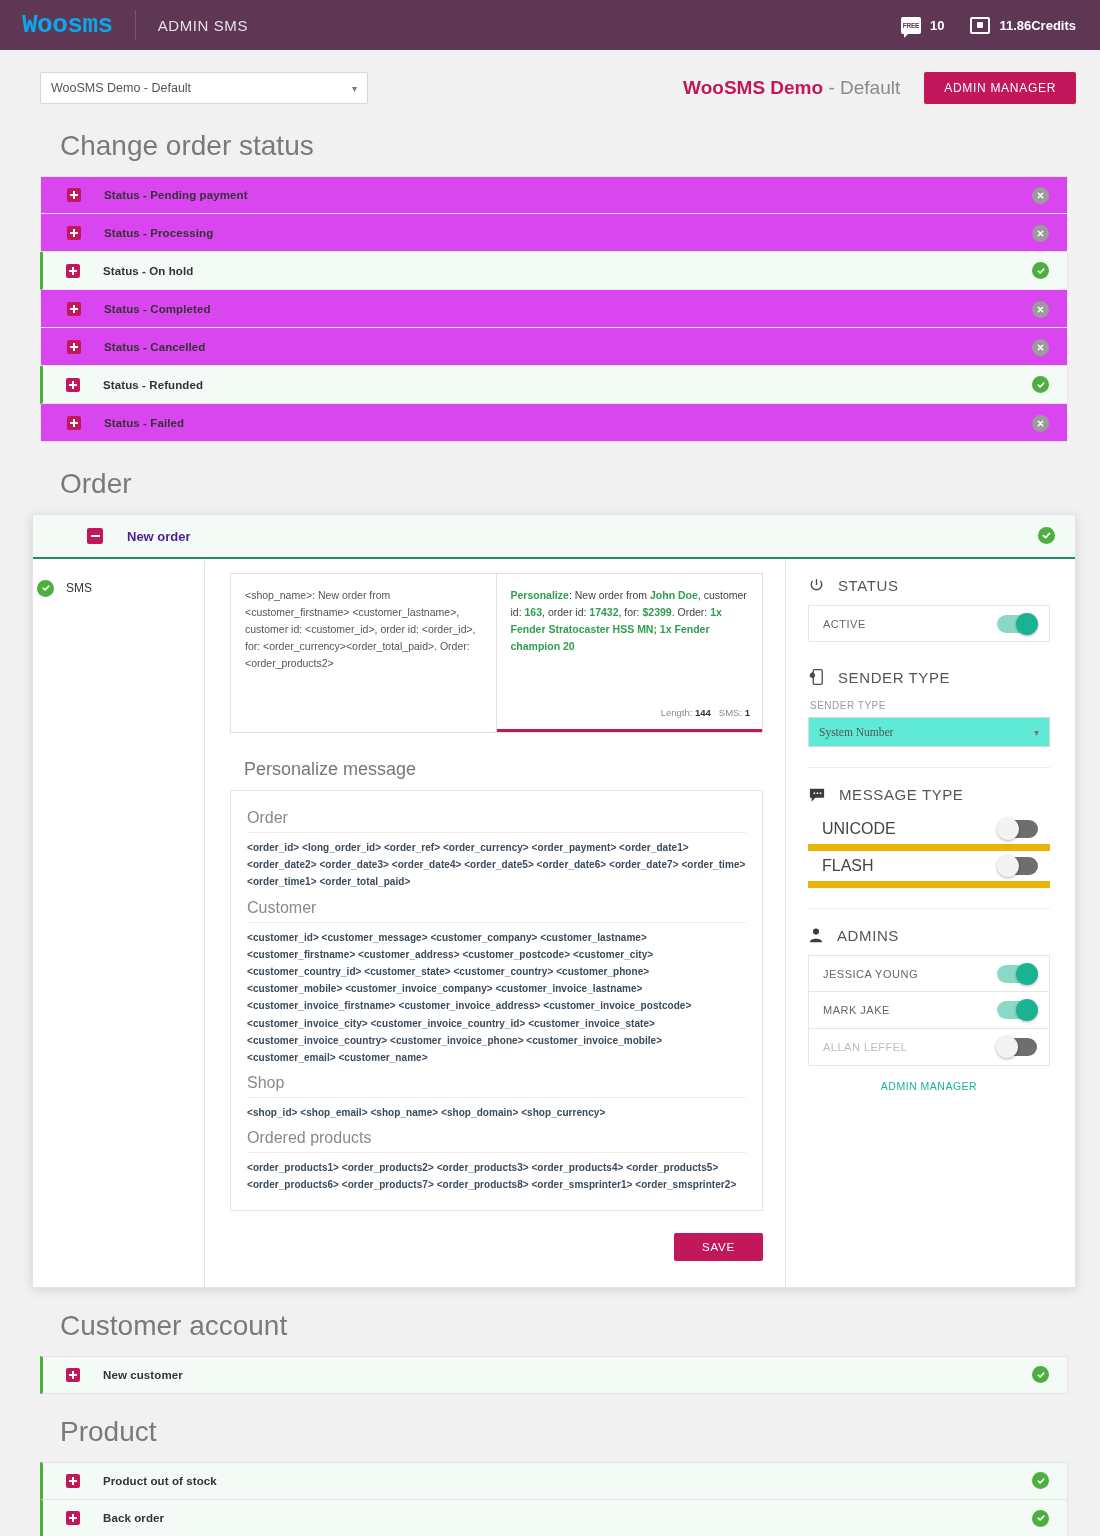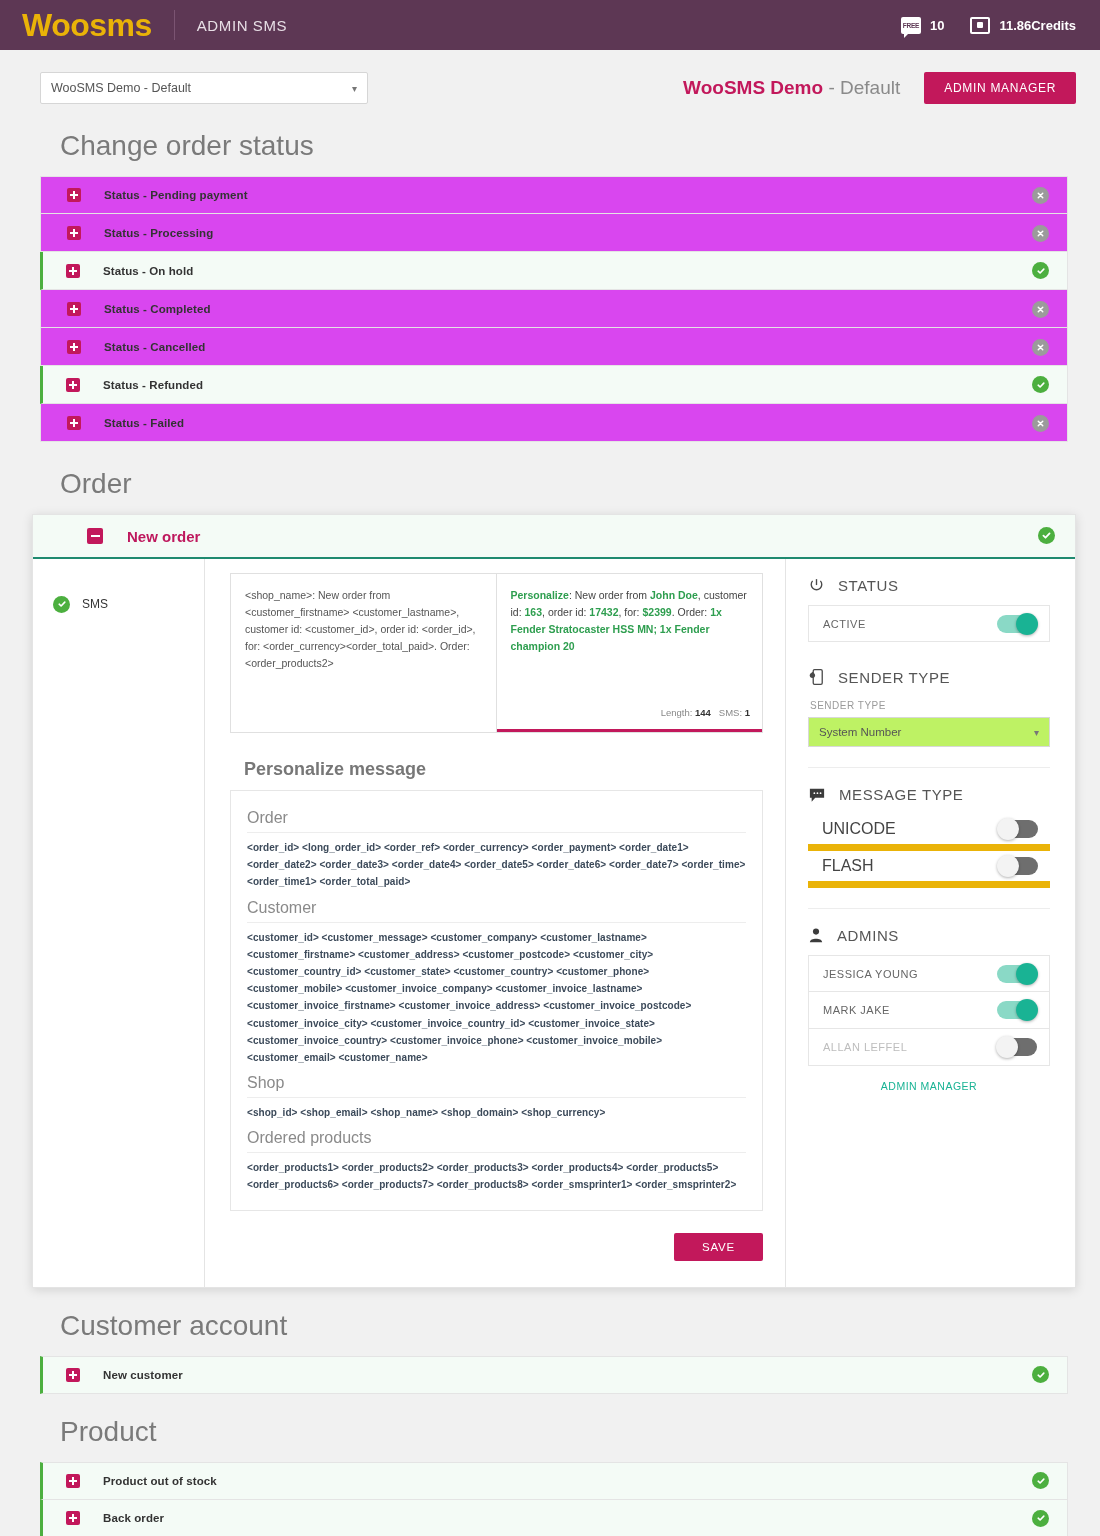--- a/index.html
+++ b/index.html
@@ -12,22 +12,22 @@
     overflow:hidden;
     position:relative;
   }
 
   
   .topbar{
     height:50px; background:#5d3754; display:flex; align-items:center;
     padding:0 24px 0 22px; position:relative;
   }
   .brand{
-    color:#eab308; font-weight:bold; font-size:32px; letter-spacing:-.5px;
-    font-family:Liberation Sans, sans-serif; line-height:1;
+    color:#0ea5e9; font-weight:bold; font-size:26px; letter-spacing:-.5px;
+    font-family:Liberation Mono, monospace; line-height:1;
   }
   .brand-sep{ width:1px; height:30px; background:#7b5472; margin:0 22px; }
   .topbar-title{ color:#e8dfe6; font-size:15px; letter-spacing:.6px; }
   .topbar-right{ margin-left:auto; display:flex; align-items:center; gap:26px; }
   .meter{ display:flex; align-items:center; gap:9px; color:#fff; font-size:13px; font-weight:bold; }
   .ic-free{
     width:20px;height:17px;background:#fff;border-radius:2px;position:relative;
     display:flex;align-items:center;justify-content:center;
   }
   .ic-free:after{content:"";position:absolute;bottom:-4px;left:3px;border-width:5px 5px 0 0;border-style:solid;border-color:#fff transparent transparent transparent;}
@@ -96,29 +96,29 @@
     border:1px solid #e4e4e4;box-shadow:0 2px 10px rgba(0,0,0,.13);
   }
   .panel-head{
     height:44px;background:#f4fbf6;display:flex;align-items:center;
     border-bottom:2px solid #1f8a70;padding-right:20px;
   }
   .panel-head .minus{
     width:16px;height:16px;background:#c2185b;border-radius:2px;margin-left:54px;position:relative;flex:none;
   }
   .panel-head .minus:before{content:"";position:absolute;left:3.5px;top:7px;width:9px;height:2px;background:#fff;}
-  .panel-head .ptitle{ font-size:15px;font-weight:bold;color:#be185d;margin-left:24px; }
+  .panel-head .ptitle{ font-size:13px;font-weight:bold;color:#4c1d95;margin-left:24px; }
   .panel-head .state{ margin-left:auto; }
 
   .panel-body{ display:flex; min-height:700px; }
   .panel-left{
     width:172px;border-right:1px solid #e4e4e4;padding-top:14px;flex:none;
     background:#fff;
   }
-  .chan{ display:flex;align-items:center;height:30px;padding-left:20px;margin-top:16px; }
+  .chan{ display:flex;align-items:center;height:30px;padding-left:4px; }
   .chan .lab{ font-size:12px;color:#333;margin-left:12px; }
   .chan-box{ margin:14px 14px 0 0;height:0; }
 
   .panel-mid{ flex:1; padding:14px 22px 0 25px; }
   .editor-row{ display:flex; border:1px solid #e0e0e0; }
   .tpl{
     width:50%;padding:13px 14px;font-size:10.5px;line-height:1.62;color:#555;
     min-height:158px;border-right:1px solid #e0e0e0;
     font-family:"Liberation Sans", sans-serif;
   }
@@ -128,21 +128,21 @@
   }
   .preview .ptext{ color:#444; }
   .preview .ptext .gr{ color:#2e9e4f;font-weight:bold; }
   .counter{
     position:absolute;right:12px;bottom:12px;font-size:9.5px;color:#888;
   }
   .counter b{ color:#333; }
   .meterbar{ position:absolute;left:0;right:0;bottom:0;height:3px;background:#eee; }
   .meterbar i{ display:block;height:3px;background:#c2185b;width:100%; }
 
-  h3.pm{ font-size:18px;font-weight:bold;color:#777;margin:26px 0 10px 14px; }
+  h3.pm{ font-size:18px;font-weight:normal;color:#777;margin:26px 0 10px 14px; }
   .ph-box{ border:1px solid #e6e6e6; padding:10px 16px 16px 16px; }
   .ph-group h4{
     font-size:16px;font-weight:normal;color:#8a8a8a;margin:8px 0 6px 0;
     padding-bottom:5px;border-bottom:1px solid #ededed;
   }
   .ph-list{ font-size:10px;line-height:1.72;color:#3c4a5a;font-weight:bold;letter-spacing:.05px; }
 
   .save-bar{ display:flex;justify-content:flex-end;padding:22px 0 26px 0; }
   .btn-save{
     background:#c2185b;color:#fff;border:none;font-size:11.5px;letter-spacing:.8px;
@@ -169,22 +169,22 @@
   }
   .toggle{ margin-left:auto;width:40px;height:18px;border-radius:9px;position:relative;flex:none; }
   .toggle i{ position:absolute;top:-2px;width:22px;height:22px;border-radius:50%;box-shadow:0 1px 3px rgba(0,0,0,.3); }
   .toggle.on{ background:#8ad9c6; }
   .toggle.on i{ right:-1px;background:#19b394; }
   .toggle.off{ background:#6e6e6e; }
   .toggle.off i{ left:-1px;background:#f3f3f3; }
 
   .sb-label{ font-size:10px;color:#9a9a9a;letter-spacing:.5px;margin:14px 0 6px 2px; }
   .sb-select{
-    height:30px;border:1px solid #d8d8d8;background:#bef264;display:flex;align-items:center;
-    padding:0 10px;font-size:11.5px;color:#555;
+    height:30px;border:1px solid #d8d8d8;background:#5eead4;display:flex;align-items:center;
+    padding:0 10px;font-size:11.5px;color:#555;font-family:Liberation Serif, serif;
   }
   .sb-select .chev{ margin-left:auto;font-size:10px;color:#777; }
   .sb-div{ height:1px;background:#ededed;margin:20px 0 18px 0; }
   .admin-link{ text-align:center;font-size:10.5px;color:#19b394;letter-spacing:.5px;padding:14px 0 0 0;cursor:pointer; }
 
   .icon-stroke{ stroke:#4a4a4a; fill:none; stroke-width:1.6; }
 </style>
 </head>
 <body>
 

